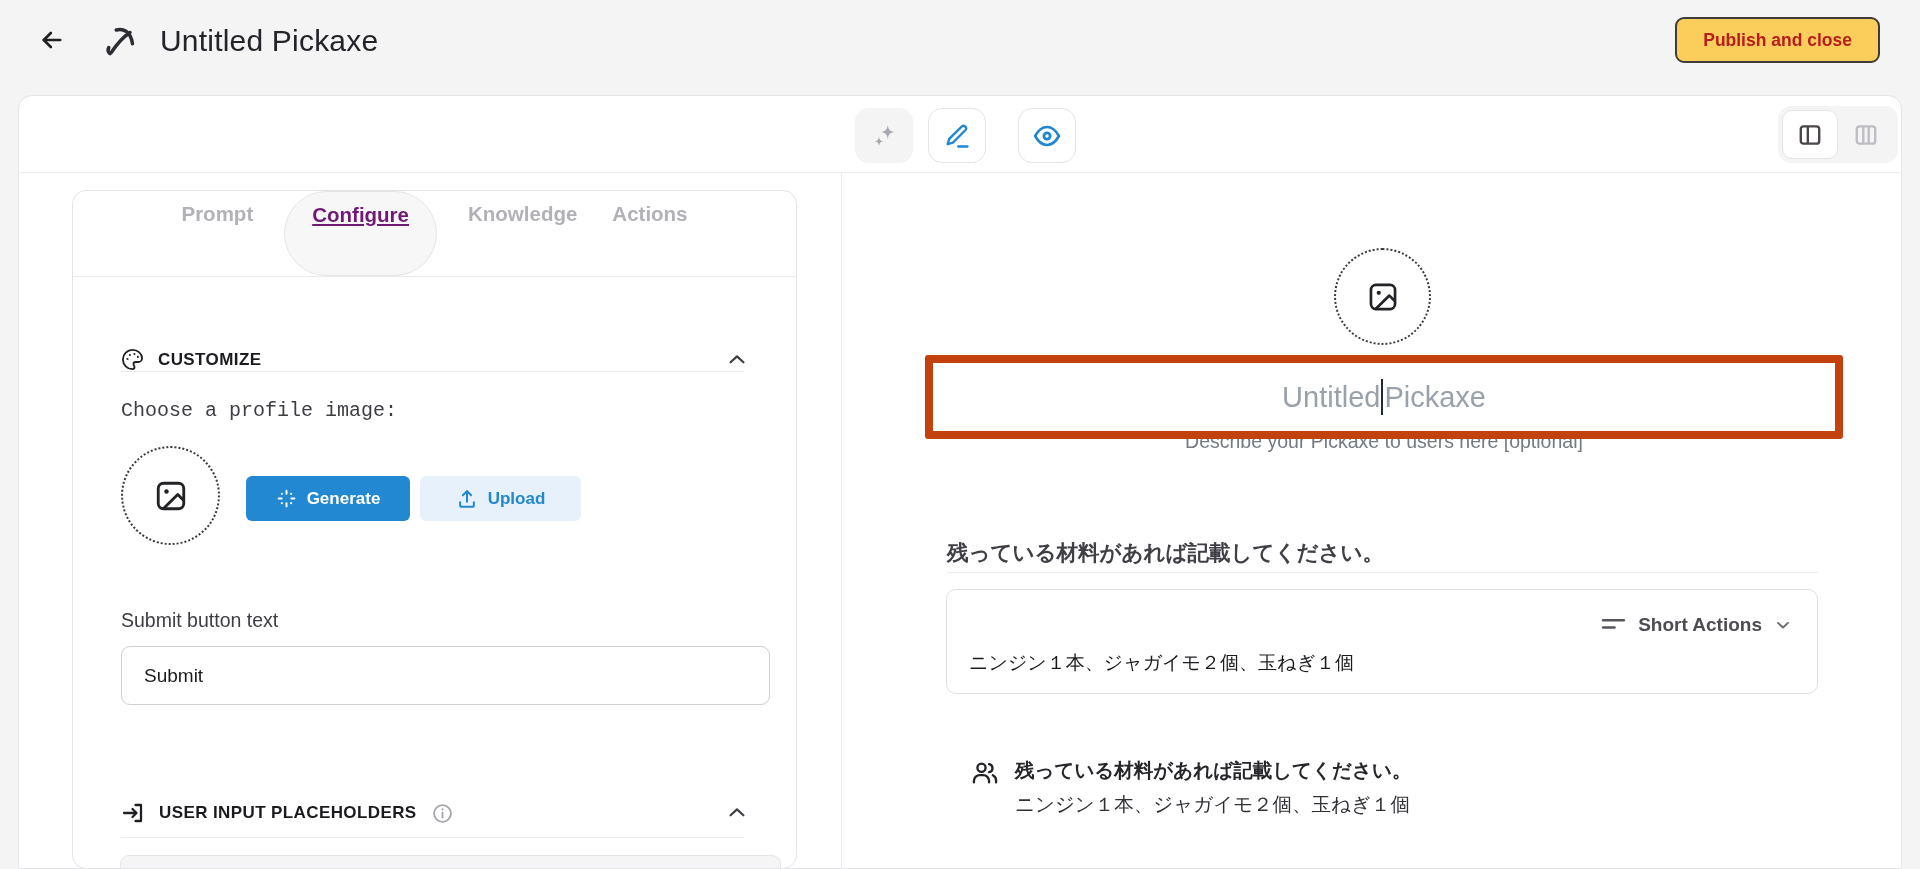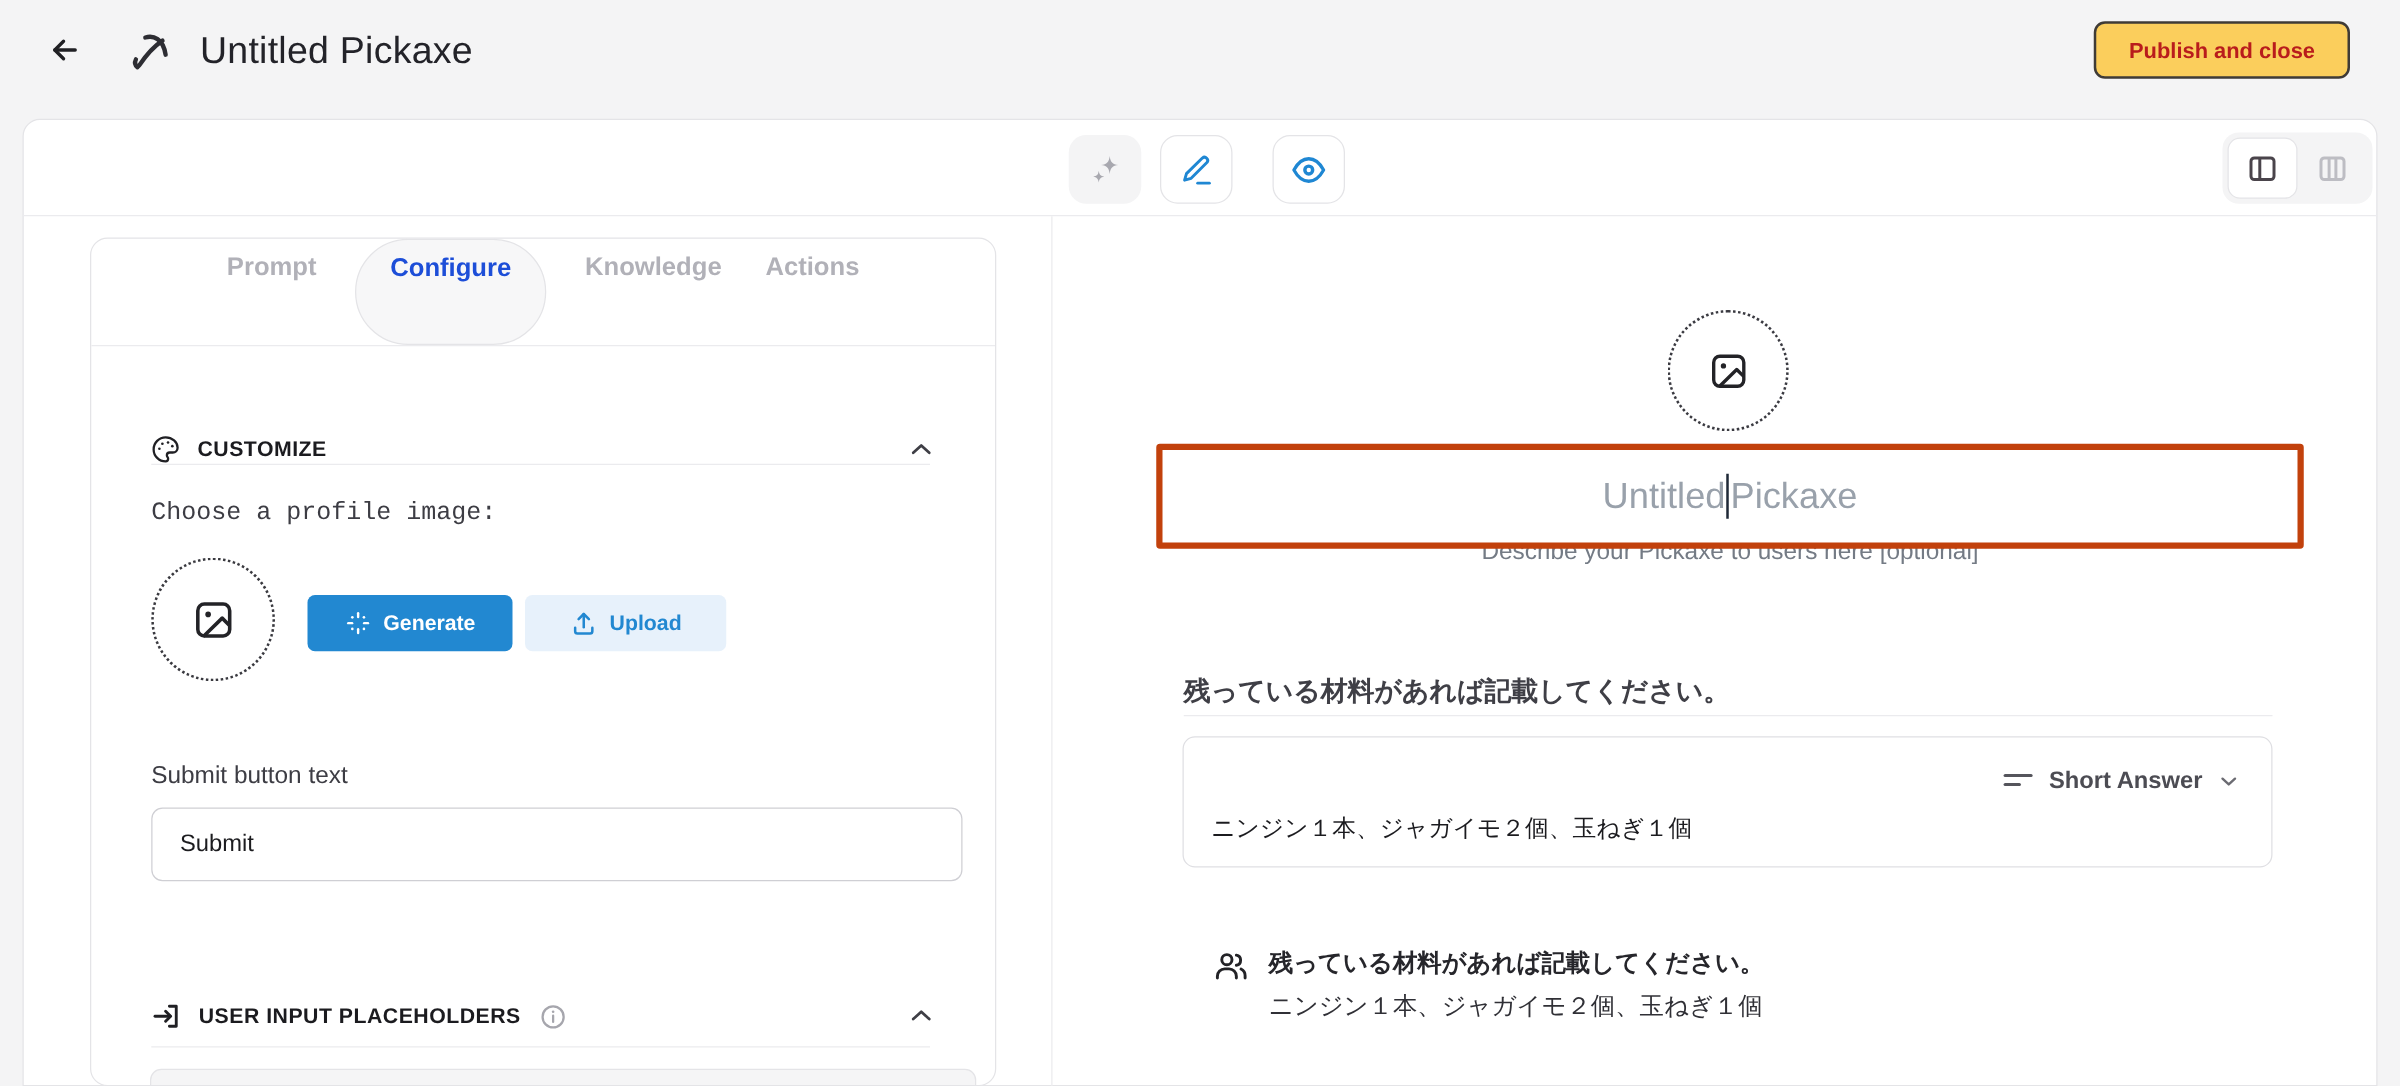--- a/index.html
+++ b/index.html
@@ -27,42 +27,42 @@
   #btn-eye { left:1018px; }
 
   .seg-control { position:absolute; left:1778px; top:106px; width:120px; height:57px; background:#f4f4f5; border-radius:13px; display:flex; align-items:center; padding:4px; }
   .seg-btn { width:56px; height:49px; border-radius:10px; display:flex; align-items:center; justify-content:center; cursor:pointer; }
   .seg-btn.active { background:#ffffff; border:1px solid #e4e4e7; }
 
   
   .left-card { position:absolute; left:72px; top:190px; width:725px; height:679px; background:#fff; border:1px solid #e4e4e7; border-radius:14px; overflow:hidden; }
   .tabs-row { display:flex; justify-content:center; gap:27px; height:86px; border-bottom:1px solid #ebebee; }
   .tab { font-size:20.5px; font-weight:700; color:#b1b1b8; cursor:pointer; padding:11px 4px; }
-  .tab.active { color:#1d4ed8; background:#f7f7f8; border:1px solid #e4e4e7; border-radius:999px; padding:11px 27px; }
+  .tab.active { color:#701a75; background:#f7f7f8; border:1px solid #e4e4e7; border-radius:999px; padding:11px 27px;text-decoration:underline; }
 
   .section-head { position:absolute; left:48px; right:48px; display:flex; align-items:center; gap:14px;margin-top:28px; }
   .section-title { font-size:17px; font-weight:700; color:#1b1b1f; letter-spacing:.4px; }
   .head-chevron { margin-left:auto; cursor:pointer; display:flex; }
   .hr { position:absolute; left:48px; right:52px; height:1px; background:#ebebee; }
 
   .choose-label { position:absolute; left:48px; top:208px; font-size:20px; color:#3d3d44;font-family:Liberation Mono, monospace; }
   .profile-circle { position:absolute; left:48px; top:255px; width:99px; height:99px; border:2px dotted #39393f; border-radius:50%; display:flex; align-items:center; justify-content:center; cursor:pointer; }
   .gen-btn { position:absolute; left:173px; top:285px; width:164px; height:45px; background:#2288d1; border:none; border-radius:6px; color:#fff; font-family:inherit; font-size:17px; font-weight:700; display:flex; align-items:center; justify-content:center; gap:10px; cursor:pointer; }
   .upl-btn { position:absolute; left:347px; top:285px; width:161px; height:45px; background:#e7f1fb; border:none; border-radius:6px; color:#2288d1; font-family:inherit; font-size:17px; font-weight:700; display:flex; align-items:center; justify-content:center; gap:10px; cursor:pointer; }
 
   .submit-label { position:absolute; left:48px; top:418px; font-size:19.5px; color:#3d3d44; }
   .submit-input { position:absolute; left:48px; top:455px; width:649px; height:59px; border:1px solid #cfcfd4; border-radius:9px; font-family:inherit; font-size:19px; color:#1c1c1f; padding:0 22px; background:#fff; }
 
   .uip-head { top:582px; }
   .partial-box { position:absolute; left:47px; top:664px; width:661px; height:30px; background:#f5f5f6; border:1px solid #e4e4e7; border-radius:9px 9px 0 0; }
 
   
   .preview-circle { position:absolute; left:1334px; top:248px; width:97px; height:97px; border:2px dotted #3a3a41; border-radius:50%; display:flex; align-items:center; justify-content:center; cursor:pointer; z-index:3; }
   .preview-desc { position:absolute; left:925px; top:430px; width:918px; text-align:center; font-size:19.5px; color:#747b85; z-index:1; }
-  .title-box { position:absolute; left:925px; top:355px; width:918px; height:84px; background:#ffffff; border:5px solid #c2410c; border-radius:3px; z-index:2; display:flex; justify-content:center; }
+  .title-box { position:absolute; left:925px; top:355px; width:918px; height:84px; background:#ffffff; border:8px solid #c2410c; border-radius:3px; z-index:2; display:flex; justify-content:center; }
   .title-ph { font-size:29px; color:#99a1ab; display:flex; align-items:center; }
   .caret { display:inline-block; width:2px; height:36px; background:#1f2937; margin:0 1px; }
 
   .q-label { position:absolute; left:947px; top:538px; font-size:21.5px; font-weight:700; color:#3f3f46; z-index:2; }
   .q-hr { position:absolute; left:947px; top:572px; width:871px; height:1px; background:#ebebee; z-index:2; }
   .answer-card { position:absolute; left:946px; top:589px; width:872px; height:105px; background:#fff; border:1px solid #dfdfe3; border-radius:10px; z-index:2; }
   .type-row { position:absolute; right:24px; top:21px; display:flex; align-items:center; gap:11px; cursor:pointer; }
   .type-label { font-size:19px; font-weight:600; color:#4c4c53; }
   .answer-text { position:absolute; left:22px; bottom:17px; font-size:19px; color:#1b1b1f; }
 
@@ -273,21 +273,21 @@
   <div class="q-hr"></div>
 
   <div class="answer-card">
     <div class="type-row">
       <span>
         <svg width="27" height="27" viewBox="0 0 26 26" fill="none" stroke="#55555c" stroke-width="2.4" stroke-linecap="round">
             <line x1="3" y1="9" x2="23" y2="9"></line>
             <line x1="3" y1="16" x2="14" y2="16"></line>
           </svg>
       </span>
-      <span class="type-label">Short Answer</span>
+      <span class="type-label">Short Actions</span>
       <span>
         <svg width="20" height="20" viewBox="0 0 24 24" fill="none" stroke="#6b6b72" stroke-width="2.3" stroke-linecap="round" stroke-linejoin="round">
             <path d="m6 9.5 6 5.5 6-5.5"></path>
           </svg>
       </span>
     </div>
     <div class="answer-text">ニンジン１本、ジャガイモ２個、玉ねぎ１個</div>
   </div>
 
   <div class="history">

